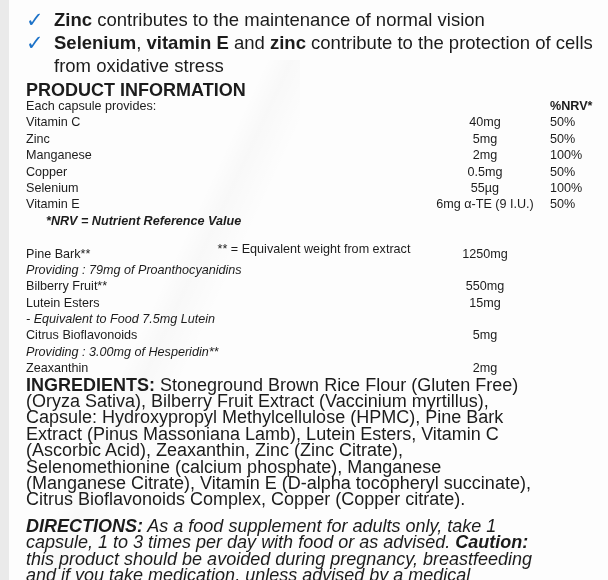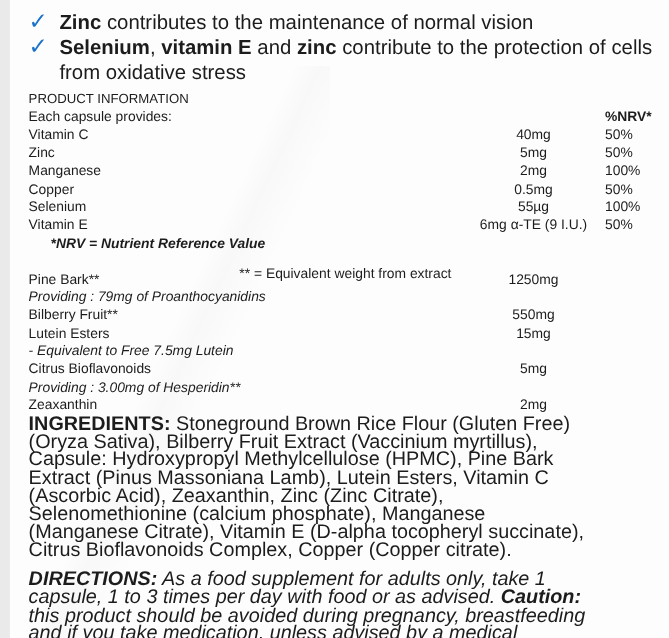--- a/index.html
+++ b/index.html
@@ -16,21 +16,21 @@
   }
   .content{position:absolute;left:26px;top:8px;width:576px;}
   
   .claim{display:flex;font-size:18.5px;line-height:23px;}
   .claim .check{
     flex:none;width:28px;color:#1c72c8;font-size:21px;line-height:23px;
   }
   .claim .txt{flex:1;}
   .claim b{font-weight:bold;}
   
-  .pi-heading{font-weight:normal;font-size:12px;line-height:16px;margin-top:5px;}
+  .pi-heading{font-weight:bold;font-size:18px;line-height:16px;margin-top:5px;}
   
   .pi-table{width:576px;}
   .row{display:flex;font-size:12.6px;line-height:16.4px;height:16.4px;white-space:nowrap;}
   .row .name{flex:1;min-width:0;}
   .row .amount{flex:none;width:130px;text-align:center;}
   .row .nrv{flex:none;width:52px;text-align:left;}
   .row .note{flex:1;text-align:center;margin-top:12px;}
   .row.italic .name{font-style:italic;}
   .row.bolditalic .name{font-weight:bold;font-style:italic;margin-left:20px;}
   .row.bold .name{font-weight:bold;}
@@ -134,21 +134,21 @@
     <span class="nrv"></span>
 
   </div>
         <div class="row">
     <span class="name">Lutein Esters</span>
     <span class="amount">15mg</span>
     <span class="nrv"></span>
 
   </div>
         <div class="row italic">
-    <span class="name">- Equivalent to Free 7.5mg Lutein</span>
+    <span class="name">- Equivalent to Food 7.5mg Lutein</span>
     <span class="amount"></span>
     <span class="nrv"></span>
 
   </div>
         <div class="row">
     <span class="name">Citrus Bioflavonoids</span>
     <span class="amount">5mg</span>
     <span class="nrv"></span>
 
   </div>

